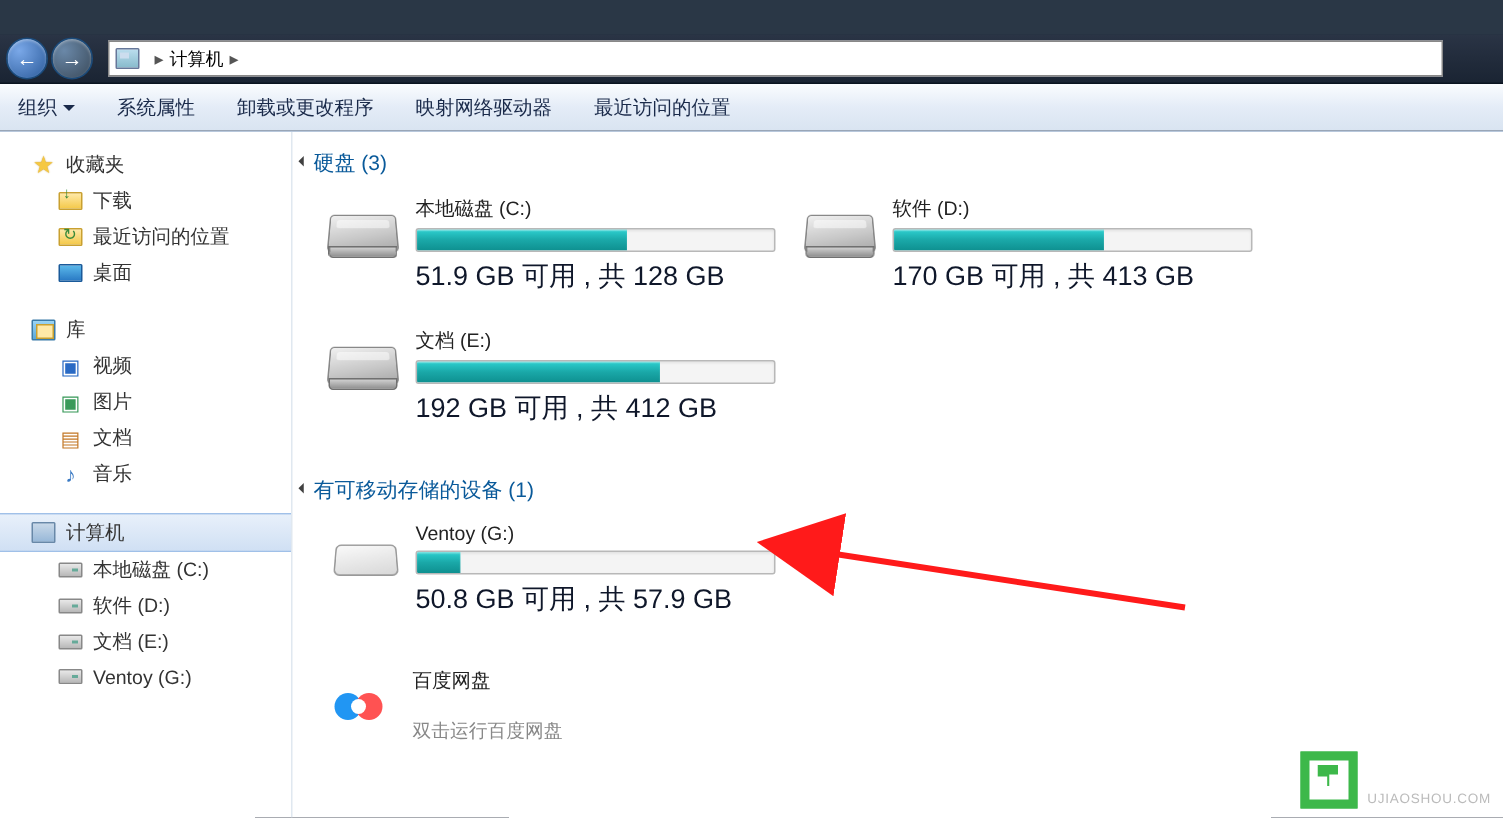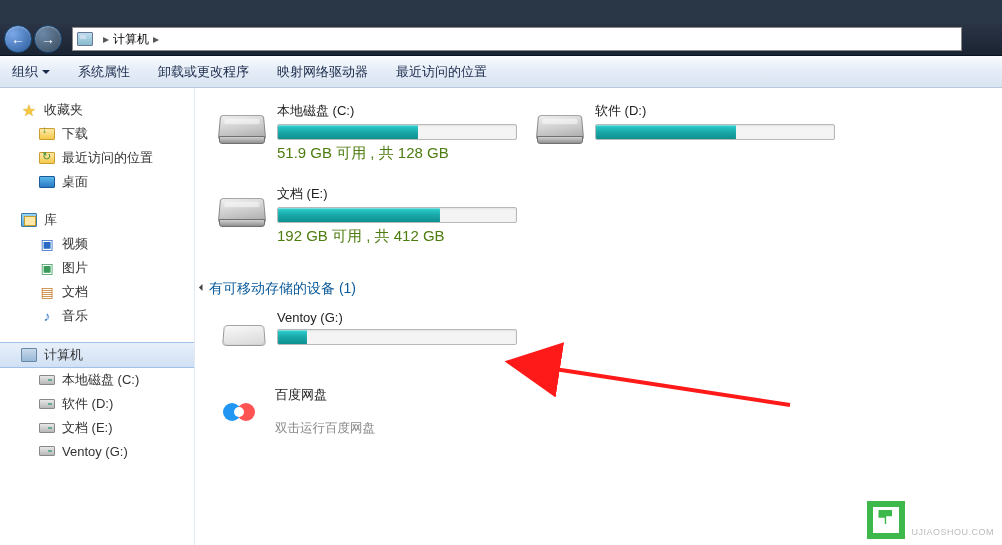--- a/index.html
+++ b/index.html
@@ -57,21 +57,21 @@
 .drive-icon { width: 52px; height: 42px; margin-right: 8px; position: relative; flex-shrink: 0; }
 .hdd-body { position: absolute; bottom: 4px; left: 2px; width: 46px; height: 26px; background: linear-gradient(170deg, #f0f0f0, #c8c8c8 60%, #a8a8a8); border: 1px solid #888; border-radius: 3px; transform: perspective(80px) rotateX(18deg); }
 .hdd-body::after { content: ''; position: absolute; top: 3px; left: 4px; width: 36px; height: 6px; background: rgba(255,255,255,0.5); border-radius: 2px; }
 .hdd-front { position: absolute; bottom: 0px; left: 2px; width: 46px; height: 8px; background: linear-gradient(#d0d0d0, #909090); border: 1px solid #707070; border-radius: 0 0 3px 3px; }
 .usb-body { position: absolute; bottom: 6px; left: 6px; width: 42px; height: 22px; background: linear-gradient(170deg, #fafafa, #d8d8d8); border: 1px solid #999; border-radius: 4px; transform: perspective(80px) rotateX(18deg); }
 
 .drive-info { flex: 1; font-size: 13px; }
 .drive-name { color: #222; margin-bottom: 4px; }
 .drive-bar { width: 240px; height: 16px; border: 1px solid #b8b8b8; background: #f4f4f4; border-radius: 2px; overflow: hidden; margin-bottom: 4px; box-shadow: inset 0 1px 2px rgba(0,0,0,0.08); }
 .drive-fill { height: 100%; background: linear-gradient(#2dd0d0, #1aa8a8 50%, #0e9090); box-shadow: inset 0 1px 1px rgba(255,255,255,0.4); }
-.drive-status { color: #4d7c0f; font-size: 15px; }
+.drive-status { color: #0f172a; font-size: 18px; }
 
 .other-item { display: flex; align-items: center; margin-left: 12px; cursor: pointer; }
 .baidu-icon { width: 48px; height: 48px; background: #fff; border-radius: 8px; margin-right: 12px; display: flex; align-items: center; justify-content: center; position: relative; }
 .baidu-icon svg { width: 40px; height: 40px; }
 .other-info .name { font-size: 13px; color: #222; margin-bottom: 16px; }
 .other-info .desc { font-size: 12.5px; color: #888; }
 
 .arrow-annot { position: absolute; top: 290px; left: 530px; pointer-events: none; }
 .arrow-annot svg { overflow: visible; }
 
@@ -202,20 +202,24 @@
       <div class="sb-item">
           <span class="icon-sm">
             <span class="icon-drive"></span>
           </span>
           <span>Ventoy (G:)</span>
         </div>
     </div>
   </div>
 
   <div class="main">
+    <div class="group-header">
+        <span class="group-tri"></span>
+        <span>硬盘 (3)</span>
+      </div>
     <div class="drive-grid">
       <div class="drive-item">
         <div class="drive-icon">
             <div class="hdd-body"></div>
             <div class="hdd-front"></div>
           </div>
         <div class="drive-info">
           <div class="drive-name">本地磁盘 (C:)</div>
           <div class="drive-bar">
               <div class="drive-fill" style="width:59%"></div>
@@ -226,20 +230,21 @@
       <div class="drive-item">
         <div class="drive-icon">
             <div class="hdd-body"></div>
             <div class="hdd-front"></div>
           </div>
         <div class="drive-info">
           <div class="drive-name">软件 (D:)</div>
           <div class="drive-bar">
               <div class="drive-fill" style="width:59%"></div>
             </div>
+          <div class="drive-status">170 GB 可用 , 共 413 GB</div>
         </div>
       </div>
       <div class="drive-item">
         <div class="drive-icon">
             <div class="hdd-body"></div>
             <div class="hdd-front"></div>
           </div>
         <div class="drive-info">
           <div class="drive-name">文档 (E:)</div>
           <div class="drive-bar">
@@ -257,20 +262,21 @@
     <div class="drive-grid">
       <div class="drive-item">
         <div class="drive-icon">
             <div class="usb-body"></div>
           </div>
         <div class="drive-info">
           <div class="drive-name">Ventoy (G:)</div>
           <div class="drive-bar">
               <div class="drive-fill" style="width:12%"></div>
             </div>
+          <div class="drive-status">50.8 GB 可用 , 共 57.9 GB</div>
         </div>
       </div>
     </div>
 
     <div class="other-item">
       <div class="baidu-icon">
         <svg viewBox="0 0 40 40">
             <circle cx="13" cy="20" r="9" fill="#2196f3"></circle>
             <circle cx="27" cy="20" r="9" fill="#ff5252"></circle>
             <circle cx="20" cy="20" r="5" fill="#fff"></circle>

